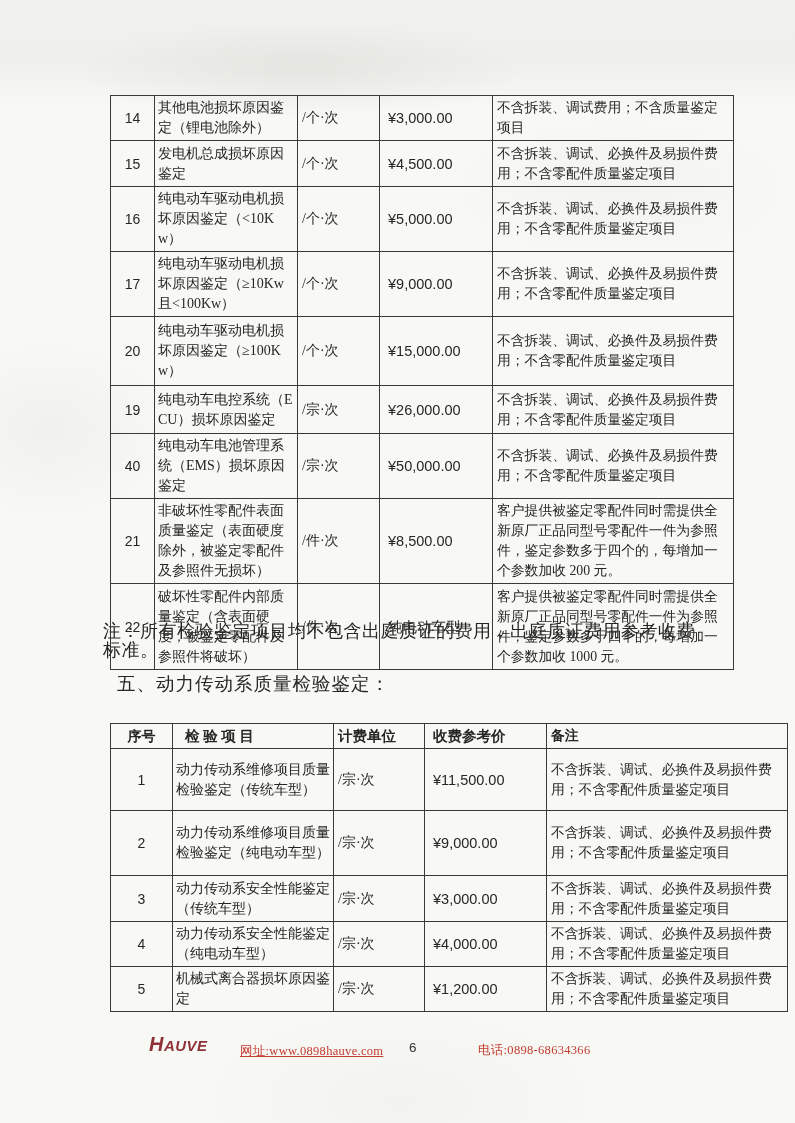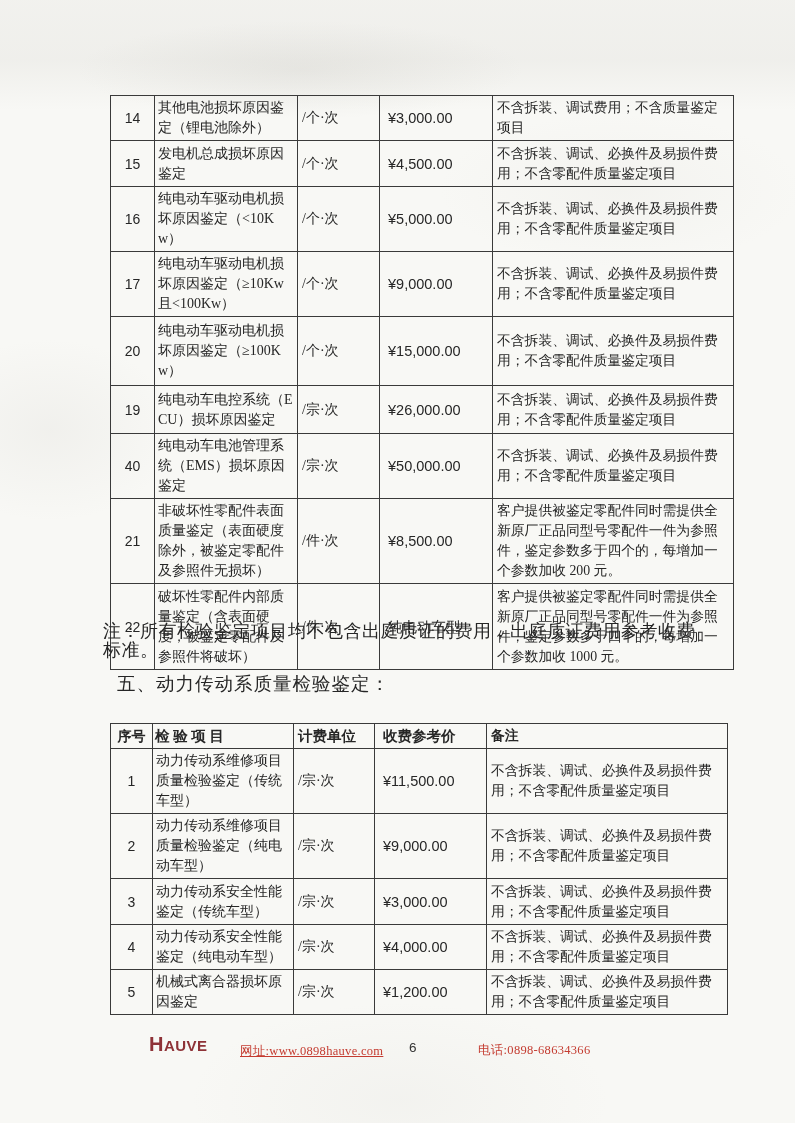--- a/index.html
+++ b/index.html
@@ -20,40 +20,40 @@
   }
   table{border-collapse:collapse;table-layout:fixed;width:580px;background:transparent;}
   td,th{
     border:1.6px solid #3a3a3a;
     padding:2px 3px;
     vertical-align:middle;
     font-size:14px;line-height:20px;
     overflow:hidden;
     word-break:break-all;
   }
-  th{font-weight:bold;text-align:center;font-size:14.5px;padding:2px 2px;}
+  th{font-weight:bold;text-align:center;font-size:14.5px;padding:2px 12px;}
   .c-no{width:37px;text-align:center;font-family:"Liberation Sans","DejaVu Sans",sans-serif;font-size:14px;}
   .c-item{width:136px;text-align:left;}
   .c-unit{width:74px;text-align:left;padding-left:4px;}
   .c-price{width:101px;text-align:left;padding-left:8px;font-family:"Liberation Sans","DejaVu Sans",sans-serif;font-size:14.5px;}
   .c-remark{width:232px;text-align:left;font-size:13.8px;padding:2px 4px;}
   .t1{position:absolute;left:110px;top:95px;}
   .t2{position:absolute;left:110px;top:723px;}
   .note{
     position:absolute;left:103px;top:622px;width:606px;
     font-size:18px;line-height:19px;letter-spacing:0.5px;
   }
   .heading{
     position:absolute;left:117px;top:671px;
     font-size:18.5px;font-weight:normal;letter-spacing:1px;
   }
   .footer-logo{
     position:absolute;left:149px;top:1033px;
     font-family:"Liberation Sans","DejaVu Sans",sans-serif;
-    font-weight:bold;
+    font-style:italic;font-weight:bold;
     font-size:15px;letter-spacing:0.5px;
     color:var(--logo-maroon,#8e3237);
     text-align:center;
   }
   .footer-logo::first-letter{font-size:20px;}
   .footer-website{
     position:absolute;left:240px;top:1043px;
     font-size:12.5px;color:var(--footer-red,#c43b30);letter-spacing:0.3px;text-decoration:underline;
   }
   .footer-page{

